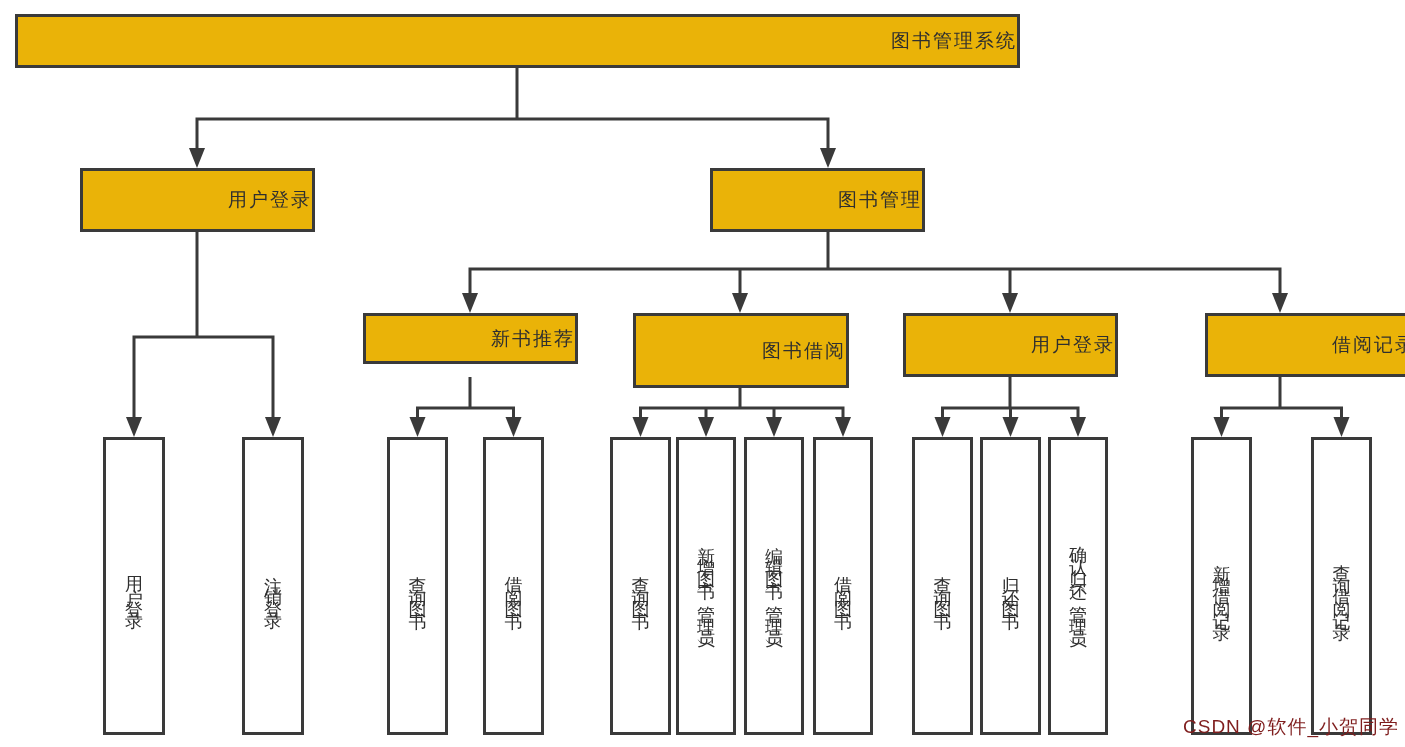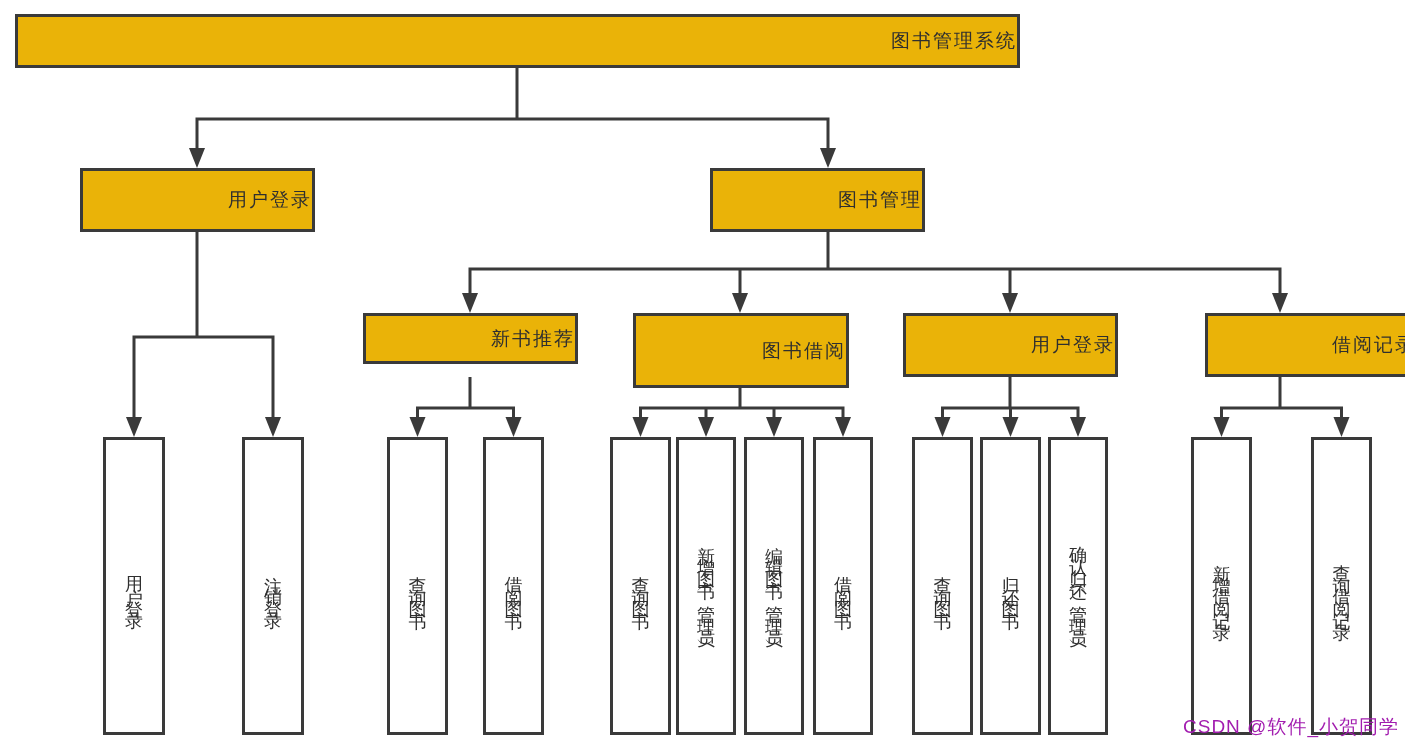--- a/index.html
+++ b/index.html
@@ -40,21 +40,21 @@
     writing-mode: vertical-rl;
     text-orientation: mixed;
     letter-spacing: 12px;
     line-height: 1;
   }
   #watermark {
     position: absolute;
     left: 1183px;
     top: 714px;
     font-size: 19px;
-    color: #a21caf;
+    color: #7f1d1d;
     letter-spacing: 1px;
     white-space: nowrap;
   }
 </style>
 </head>
 <body>
 
 <div id="canvas">
 
   <svg id="wires" width="1405" height="747" viewBox="0 0 1405 747">

